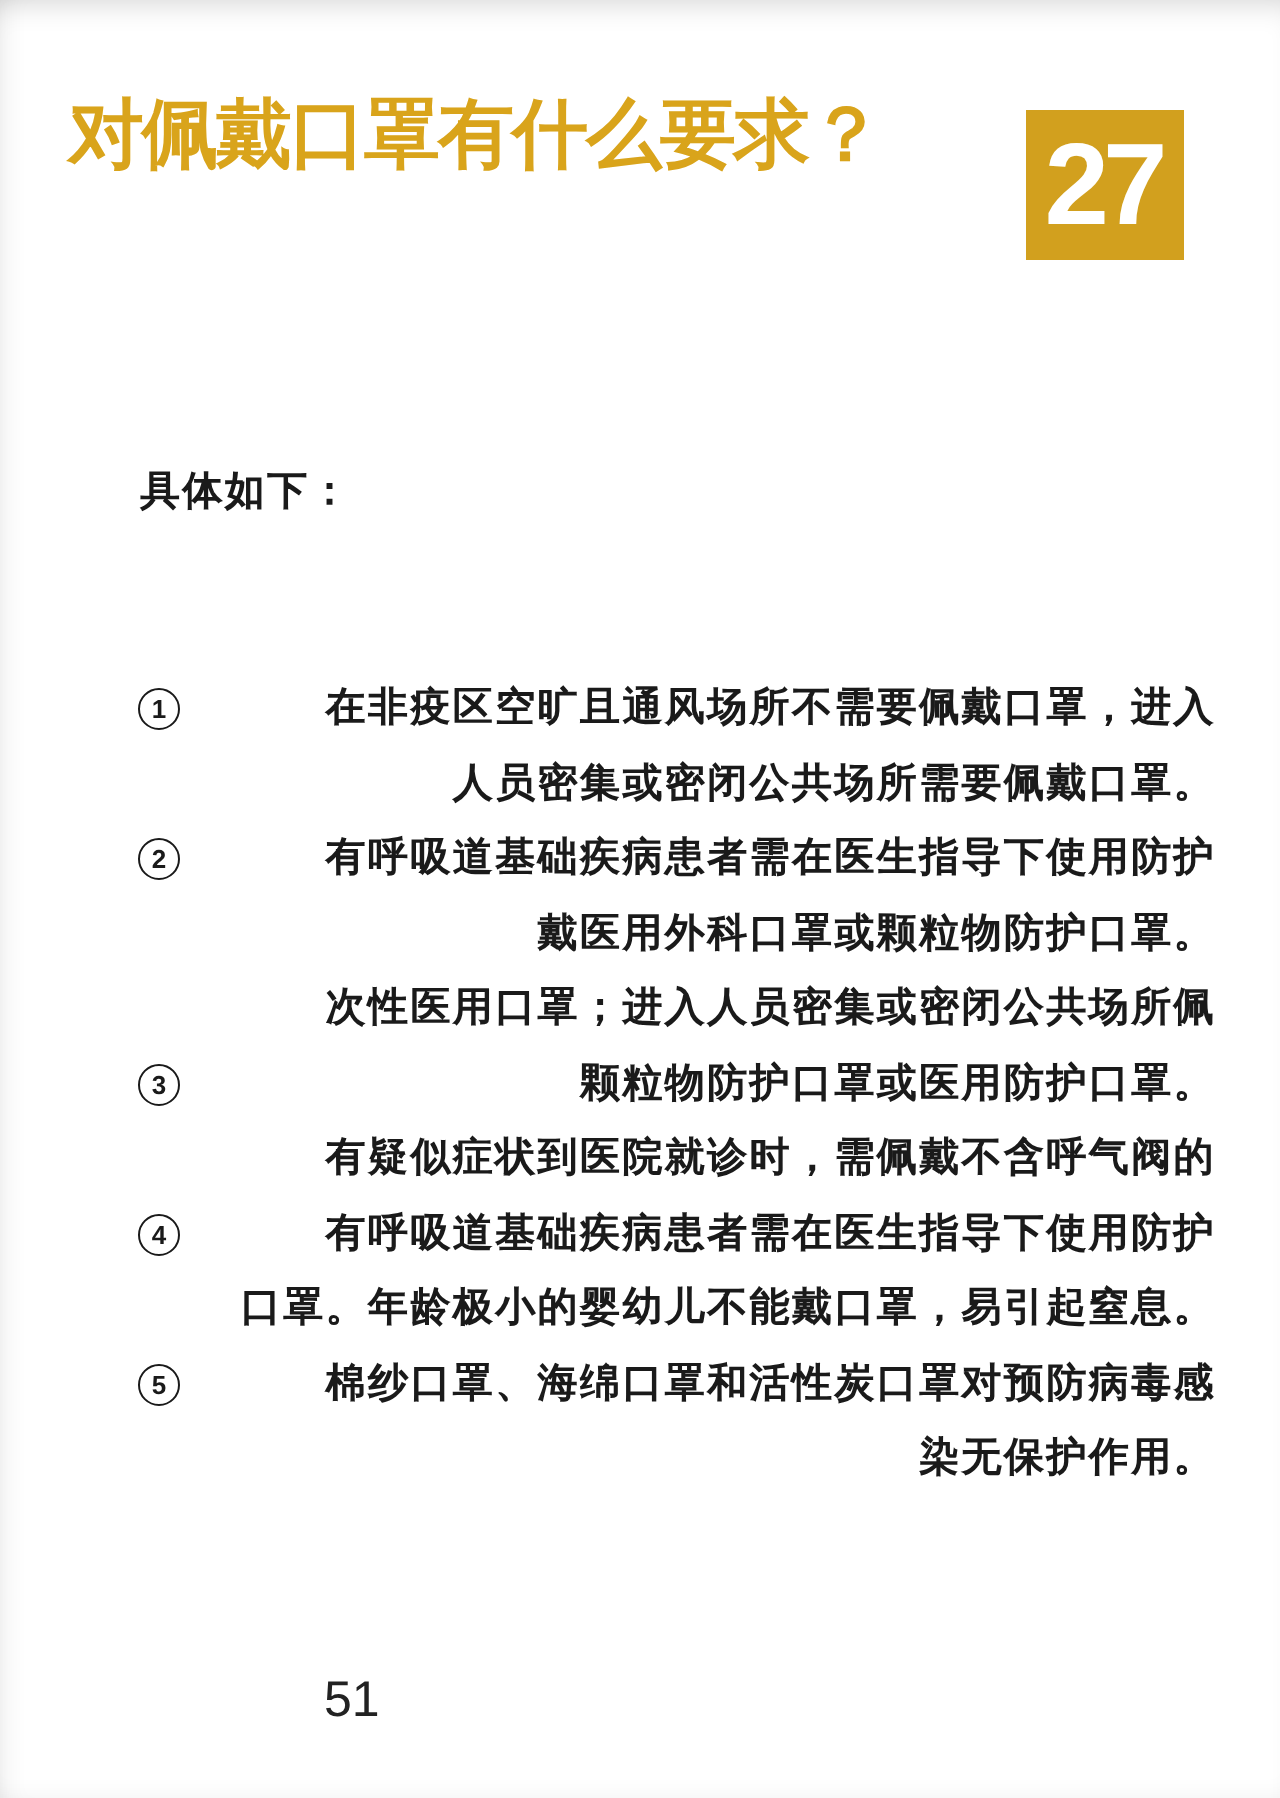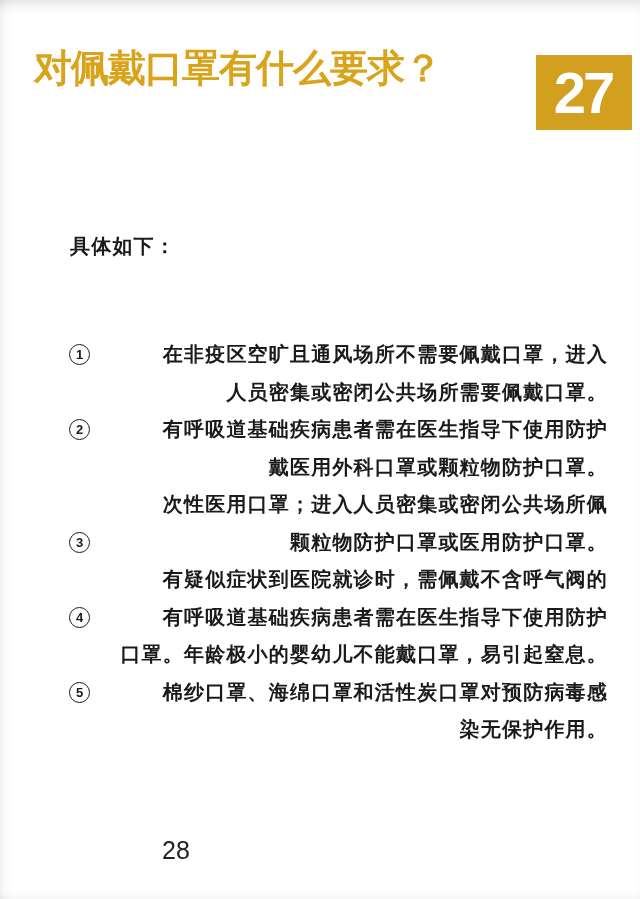--- a/index.html
+++ b/index.html
@@ -21,23 +21,23 @@
     margin: 0;
     font-size: 38px;
     line-height: 48px;
     font-weight: 800;
     letter-spacing: -1px;
     color: var(--accent-title, #D9A41B);
     white-space: nowrap;
   }
   .number-box {
     position: absolute;
-    left: 536px;
+    left: 513px;
     top: 55px;
-    width: 96px;
+    width: 79px;
     height: 75px;
     background: var(--accent-box, #D2A01E);
     display: flex;
     align-items: center;
     justify-content: center;
   }
   .number-box span {
     color: #ffffff;
     font-size: 58px;
     font-weight: 700;
@@ -152,15 +152,15 @@
     <div class="item">
       <span class="num-circle">
         <span>5</span>
       </span>
       <div class="line">棉纱口罩、海绵口罩和活性炭口罩对预防病毒感</div>
       <div class="line">染无保护作用。</div>
     </div>
 
   </div>
 
-  <div class="page-number">28</div>
+  <div class="page-number">51</div>
 
 </div>
 
 </body></html>

